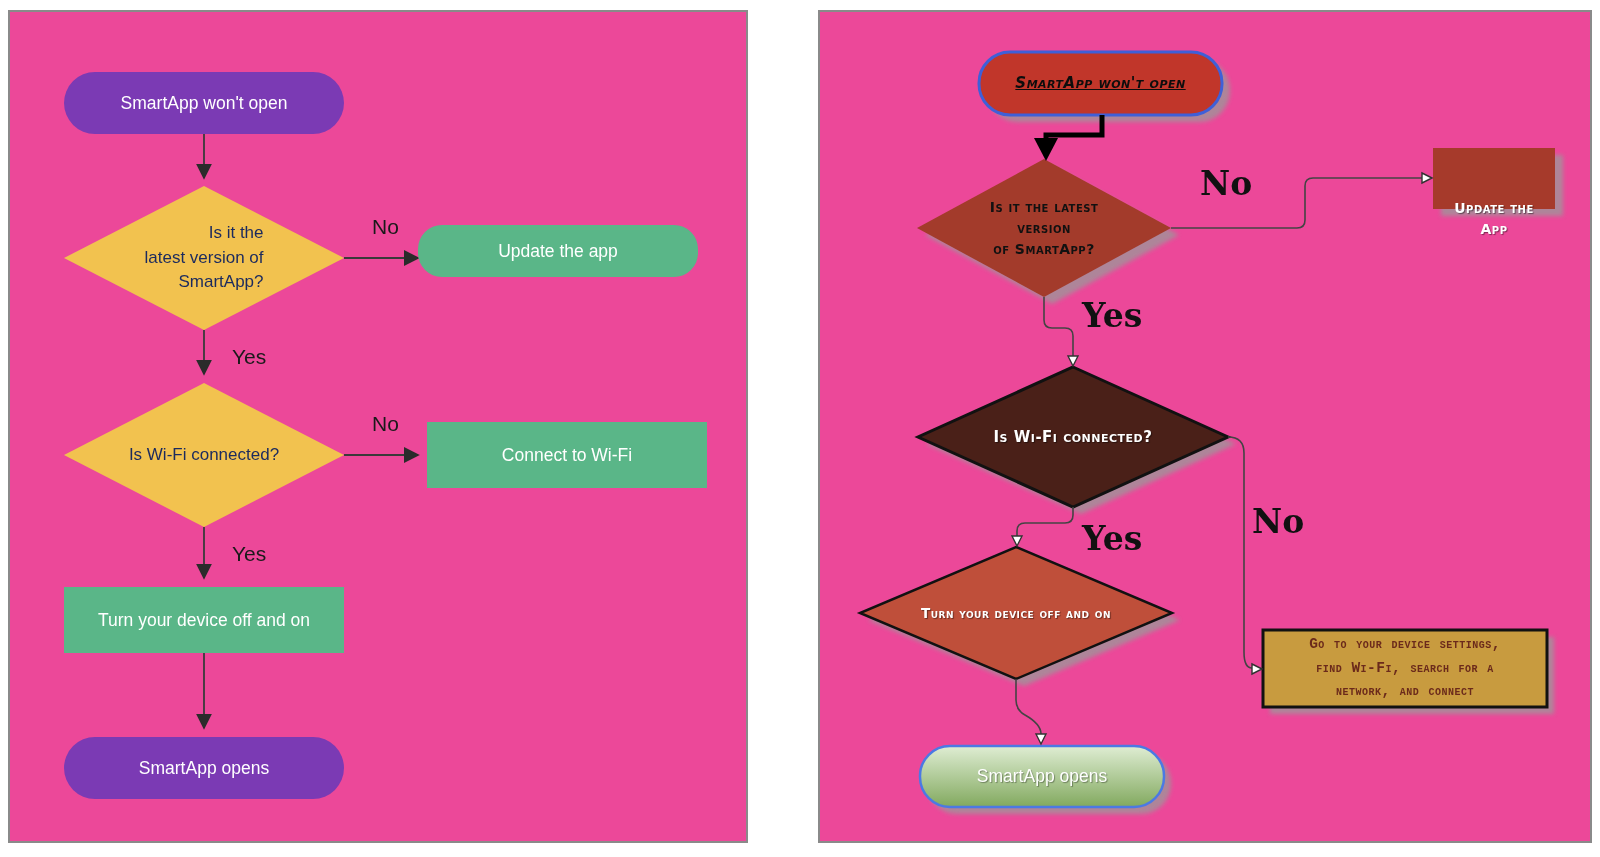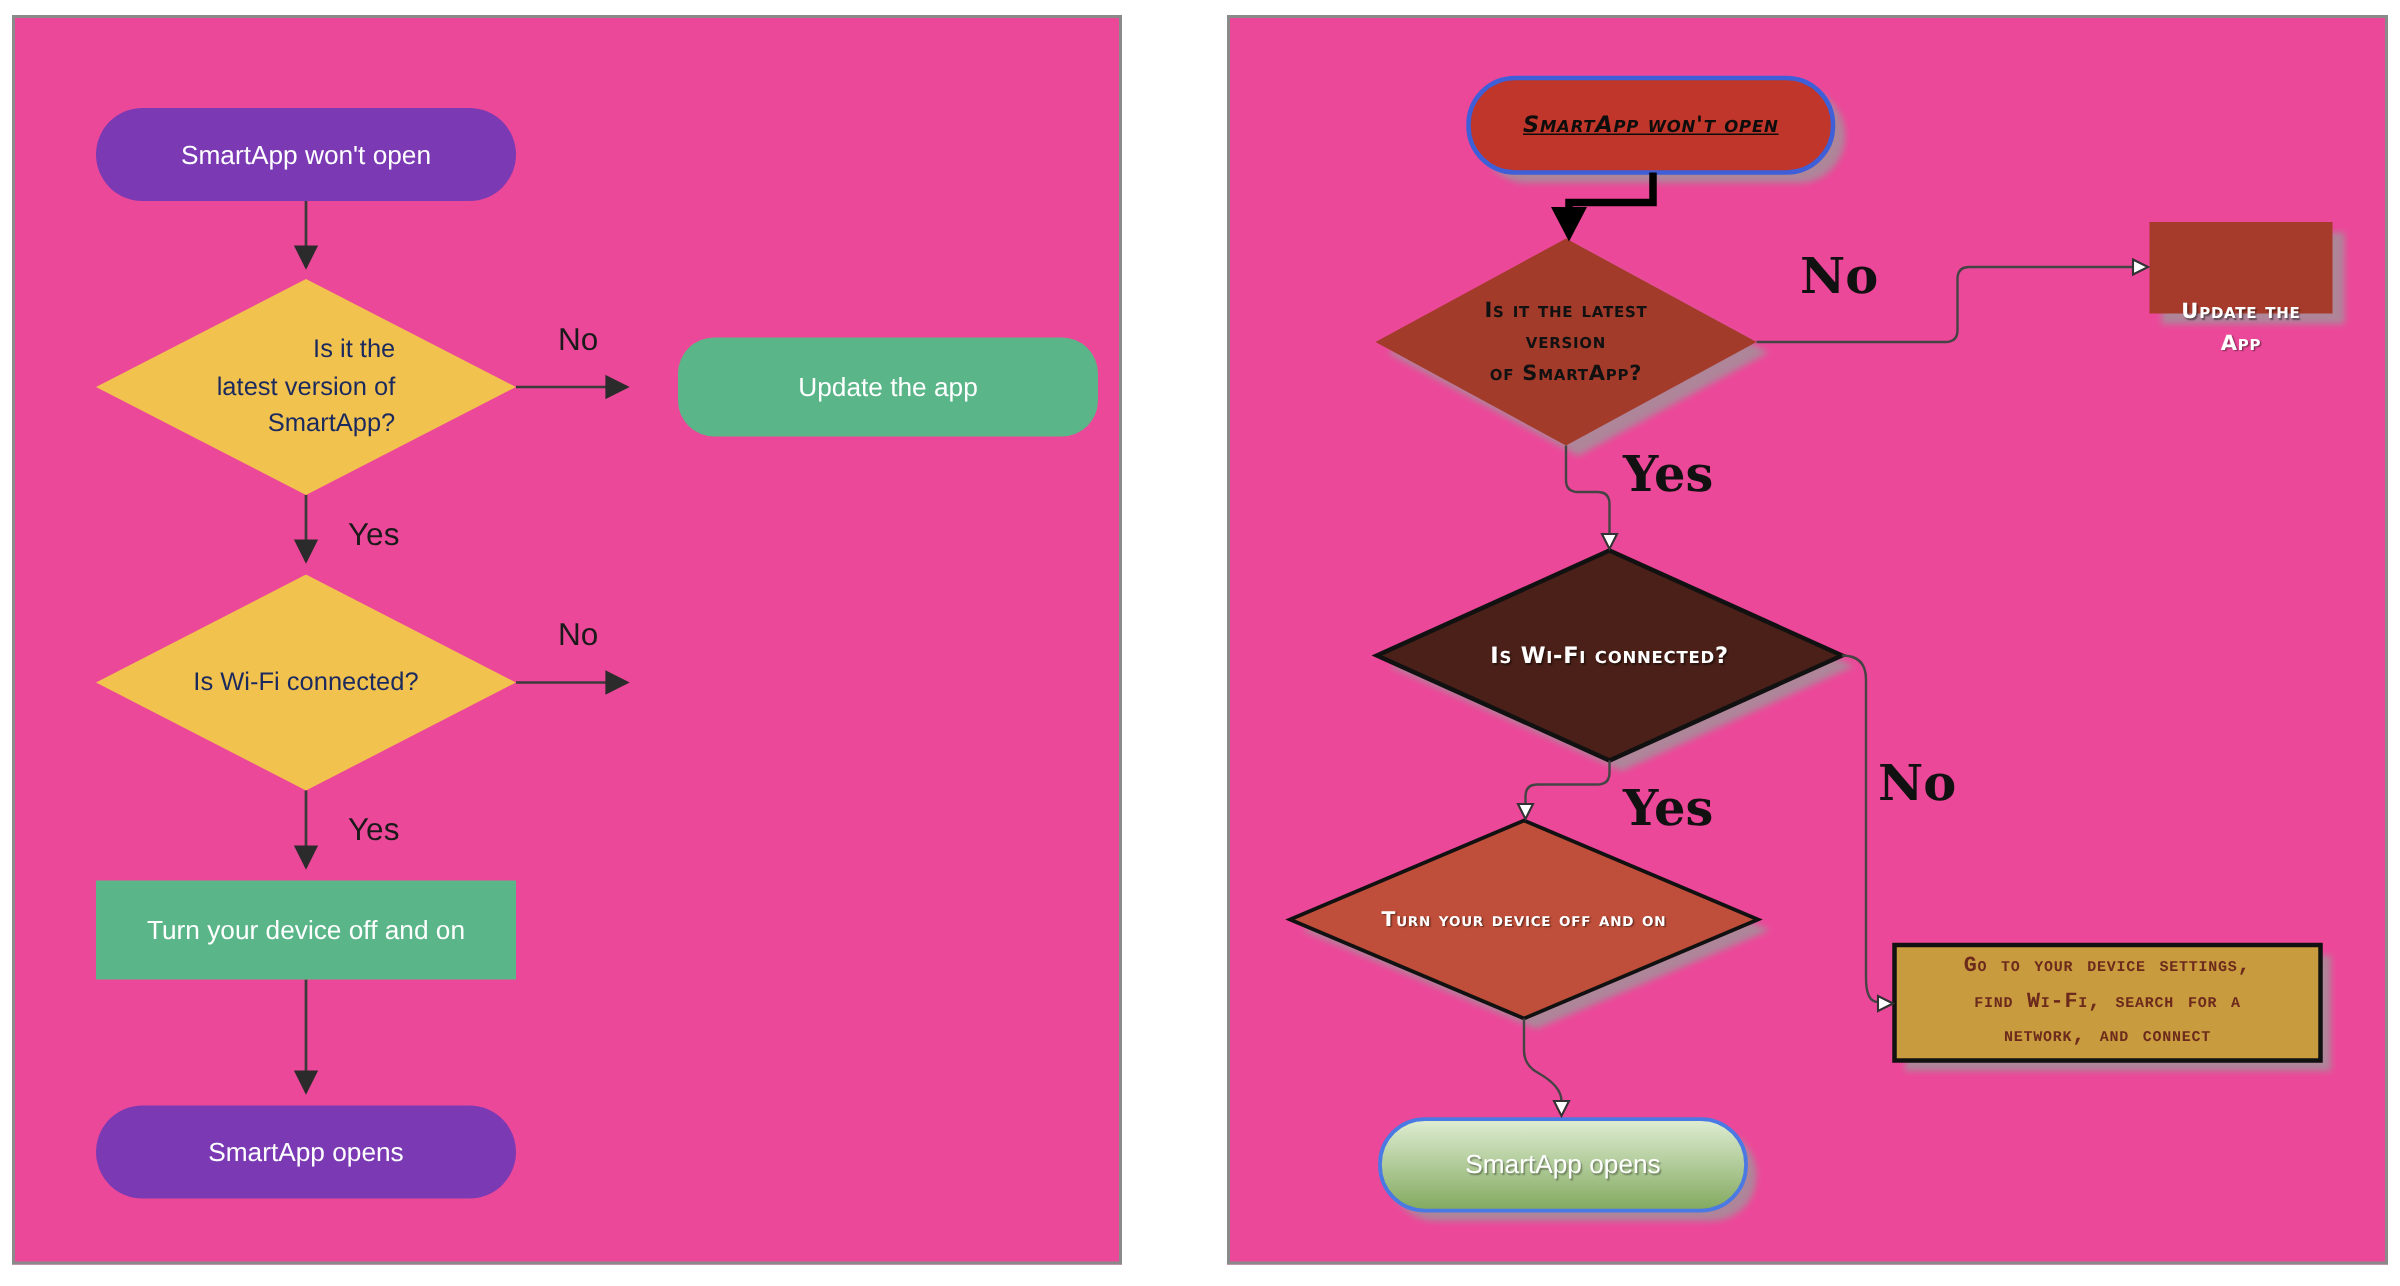--- a/index.html
+++ b/index.html
@@ -56,28 +56,31 @@
   </div>
 
   <div class="abs flex l-diamond" style="left:54px;top:174px;width:280px;height:144px;text-align:right;">
     <div>
       <span class="line">Is it the</span>
       <span class="line">latest version of</span>
       <span class="line">SmartApp?</span>
     </div>
   </div>
 
-  <div class="abs flex l-rect" style="left:442px;top:213px;width:280px;height:66px;border-radius:24px;">
+  <div class="abs flex l-rect" style="left:408px;top:213px;width:280px;height:52px;border-radius:24px;">
     <span>Update the app</span>
   </div>
 
   <div class="abs flex l-diamond" style="left:54px;top:371px;width:280px;height:144px;">
     <span>Is Wi-Fi connected?</span>
   </div>
 
+  <div class="abs flex l-rect" style="left:417px;top:410px;width:280px;height:66px;">
+    <span>Connect to Wi-Fi</span>
+  </div>
 
   <div class="abs flex l-rect" style="left:54px;top:575px;width:280px;height:66px;">
     <span>Turn your device off and on</span>
   </div>
 
   <div class="abs flex l-pill" style="left:54px;top:725px;width:280px;height:62px;">
     <span>SmartApp opens</span>
   </div>
 
   <div class="abs l-edge-label" style="left:362px;top:203px;">No</div>

